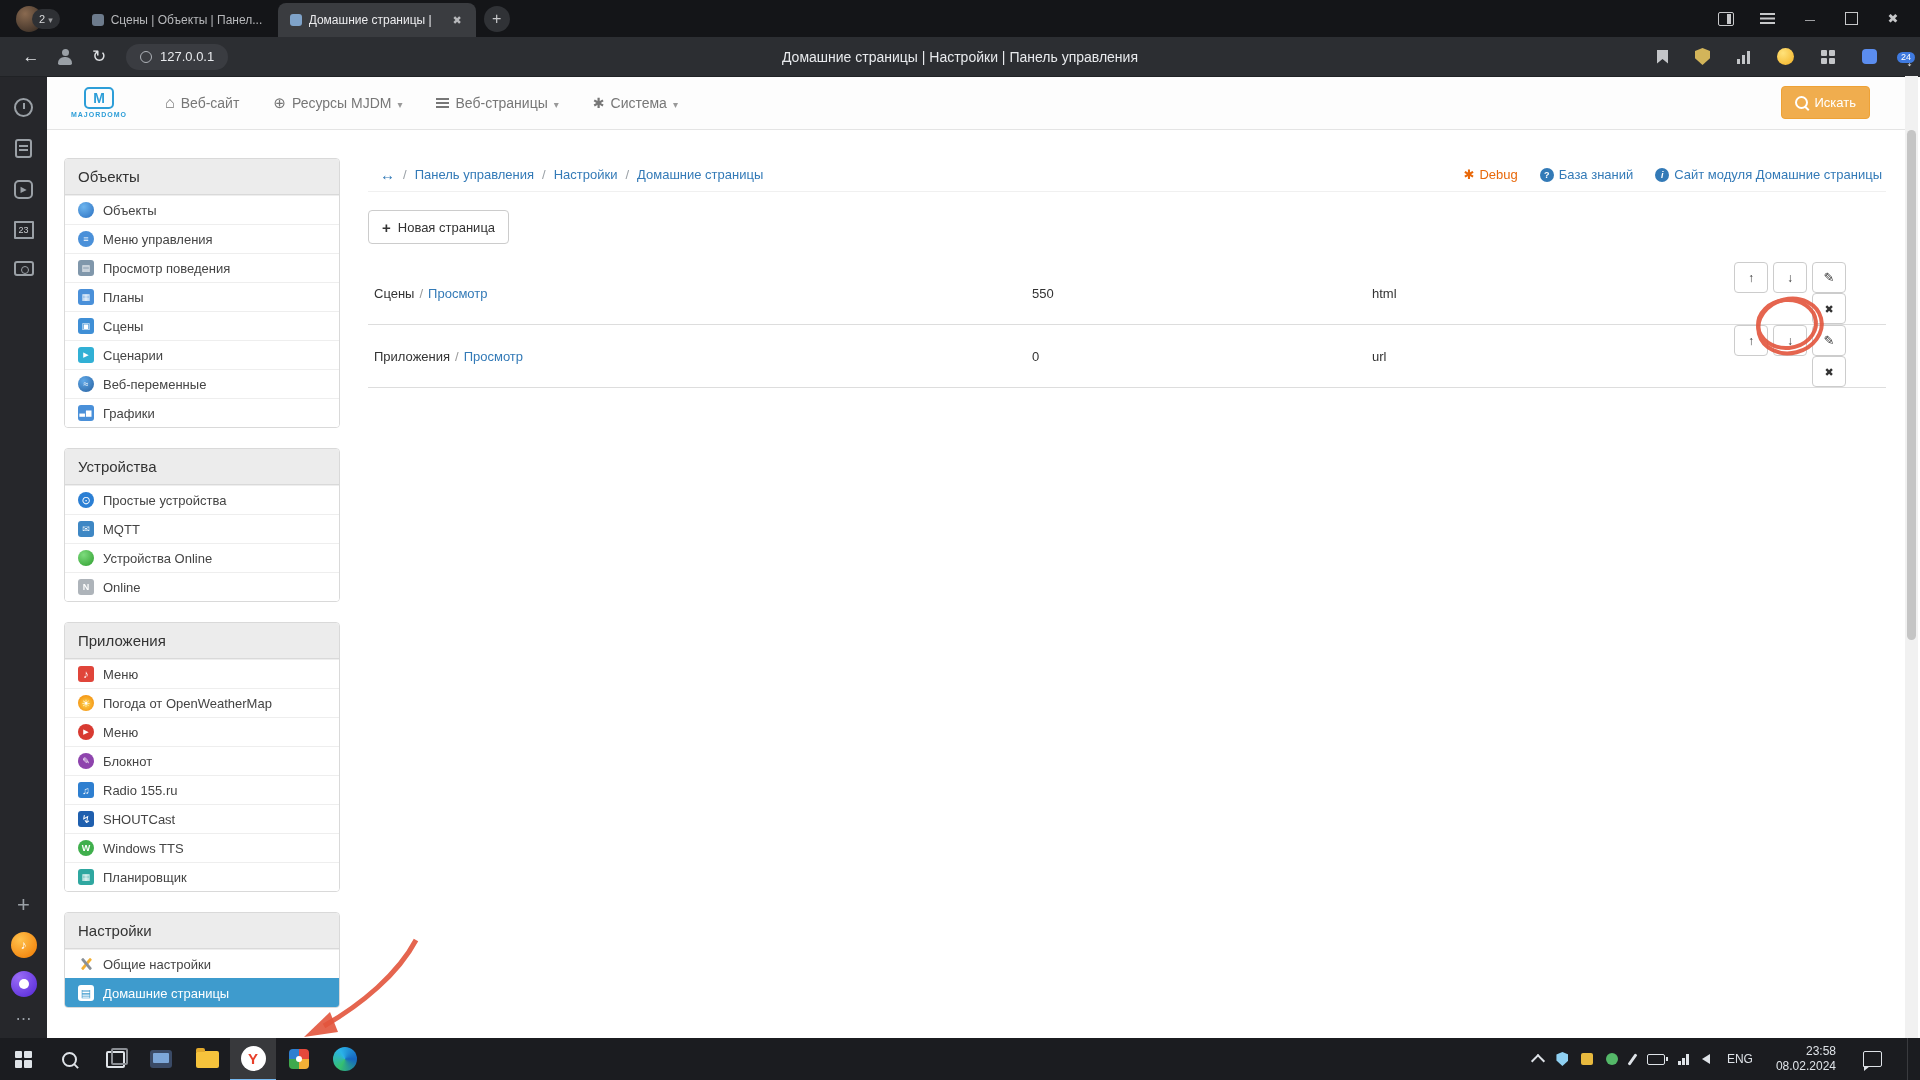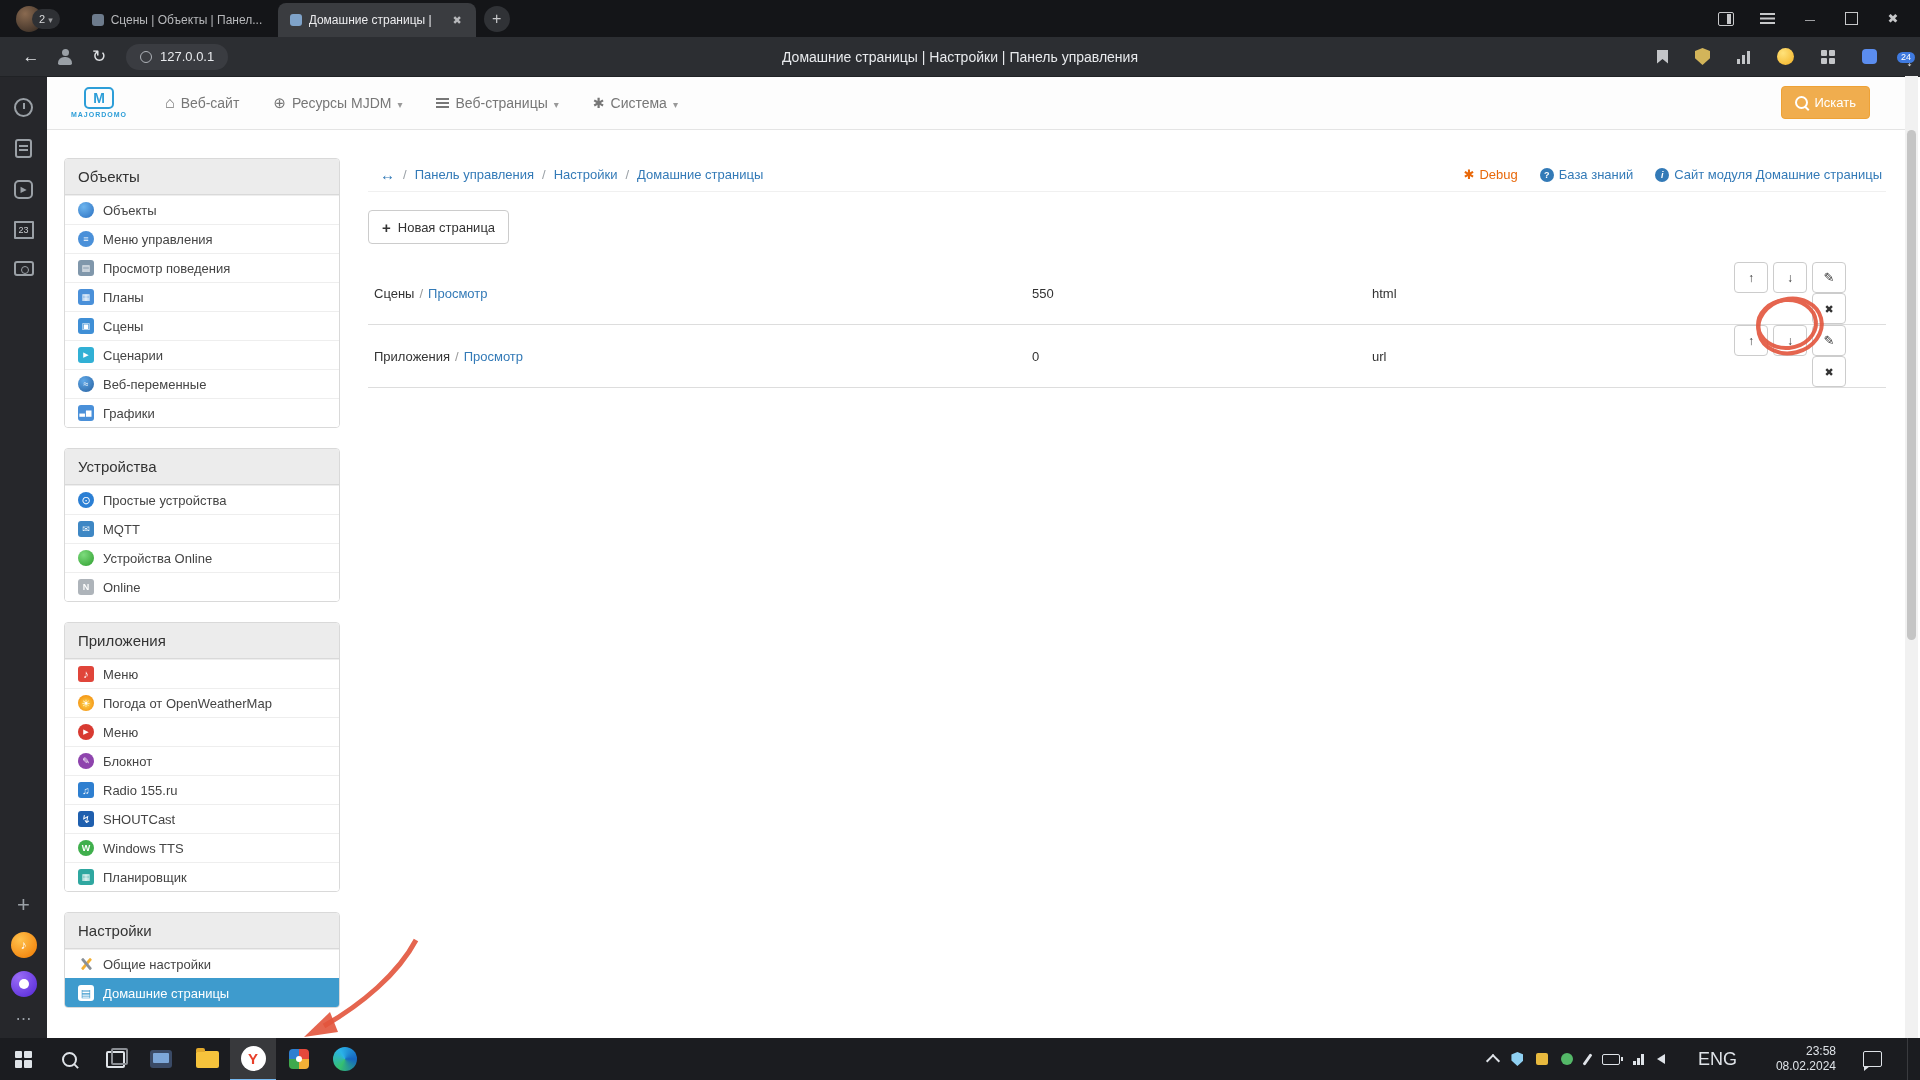--- a/index.html
+++ b/index.html
@@ -217,21 +217,21 @@
   .tshield{width:12px;height:14px;background:#8fd0f2;clip-path:polygon(50% 0,100% 18%,100% 60%,50% 100%,0 60%,0 18%)}
   .tyellow{width:12px;height:12px;border-radius:2px;background:#e8b93e}
   .tgreen{width:12px;height:12px;border-radius:50%;background:#54b868}
   .tpen{width:3px;height:13px;background:#dfe3e8;border-radius:1px;transform:rotate(35deg)}
   .tbatt{width:16px;height:9px;border:1.5px solid #dfe3e8;border-radius:2px;position:relative}
   .tbatt::after{content:"";position:absolute;right:-4px;top:2px;width:2px;height:4px;background:#dfe3e8}
   .tnet{display:flex;align-items:flex-end;gap:1.5px;height:11px}
   .tnet span{width:2.5px;background:#dfe3e8}
   .tn1{height:4px}.tn2{height:7px}.tn3{height:11px}
   .tvol{width:0;height:0;border-top:5px solid transparent;border-bottom:5px solid transparent;border-right:8px solid #dfe3e8;position:relative}
-  .lang{font-size:18px;margin:0 20px}
+  .lang{font-size:12px;margin:0 4px}
   .clockblk{text-align:right;font-size:12px;line-height:1.25;margin:0 6px}
   .notif{width:17px;height:14px;border:1.6px solid #dfe3e8;border-radius:2px 2px 2px 0;position:relative;margin:0 8px}
   .notif::after{content:"";position:absolute;left:0;bottom:-5px;width:0;height:0;border-top:5px solid #dfe3e8;border-right:6px solid transparent}
   .showdesk{width:4px;height:42px;border-left:1px solid #3a3b3f;margin-left:4px}
 
   
   .anno{left:0;top:0;width:1920px;height:1080px;z-index:100;pointer-events:none}
 </style>
 </head>
 <body>

